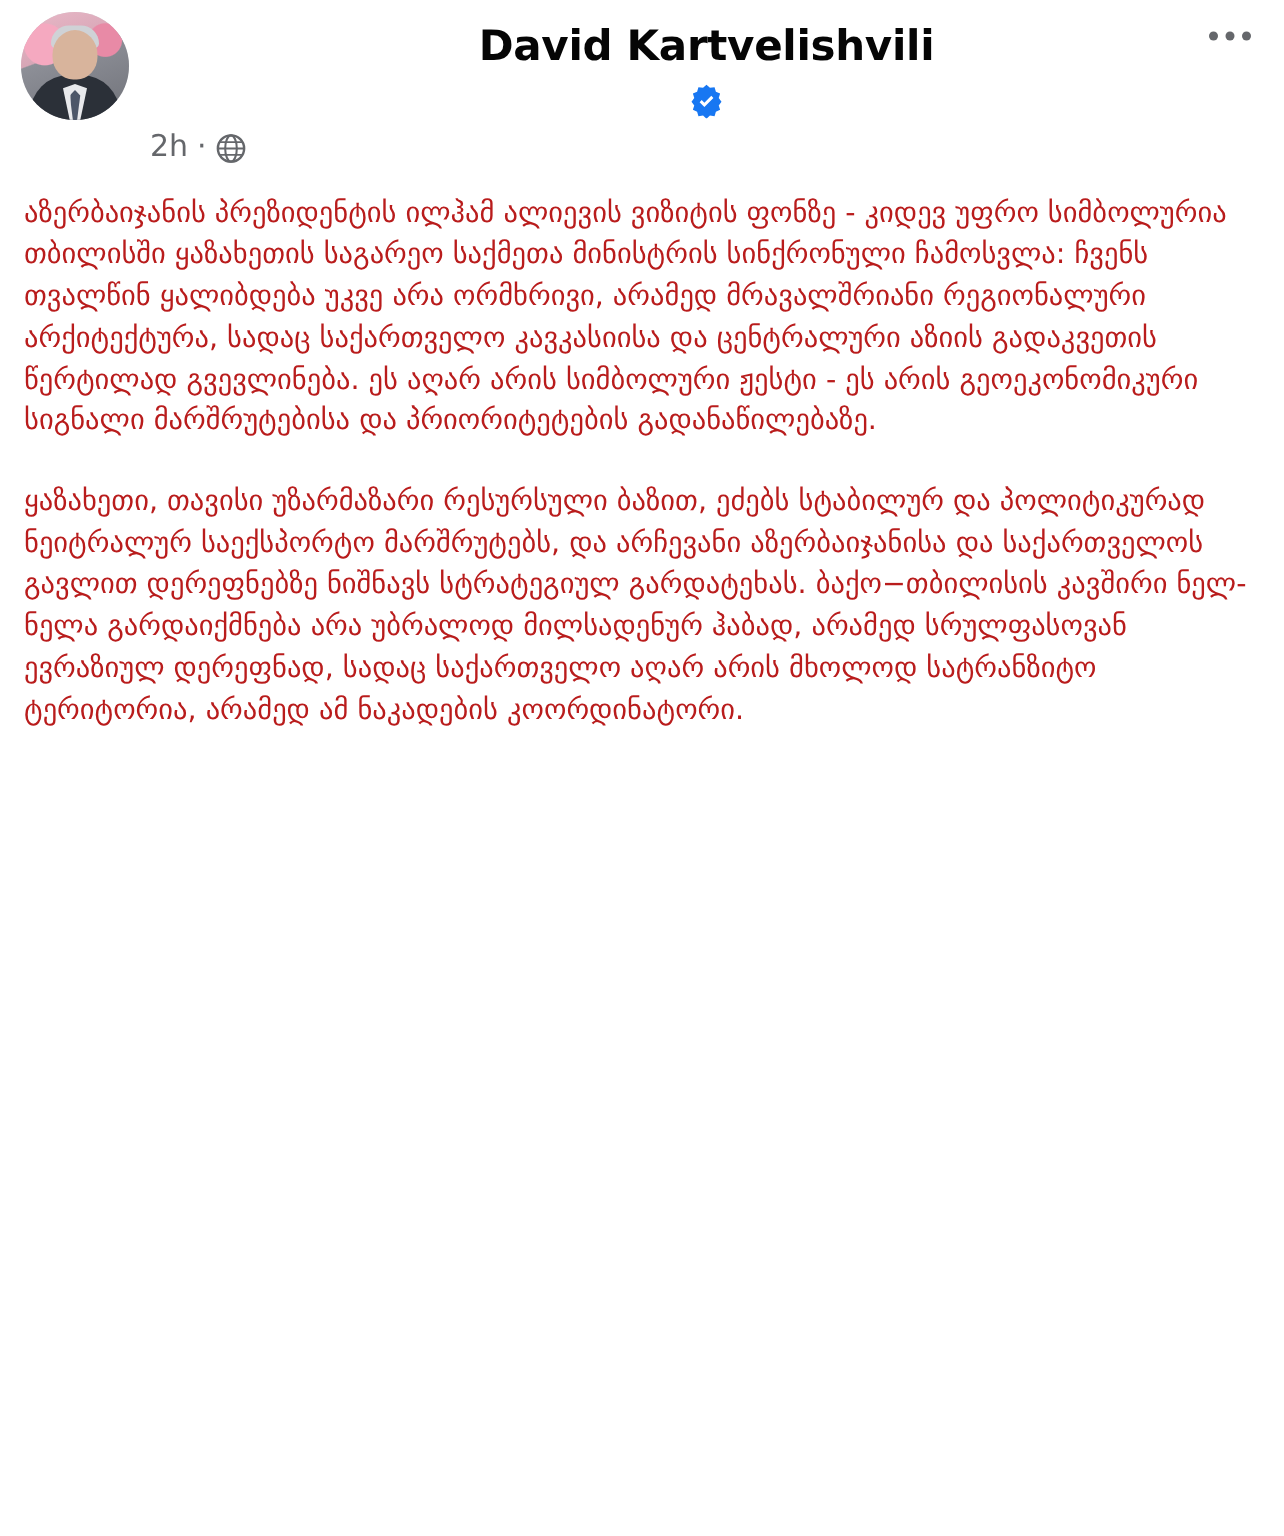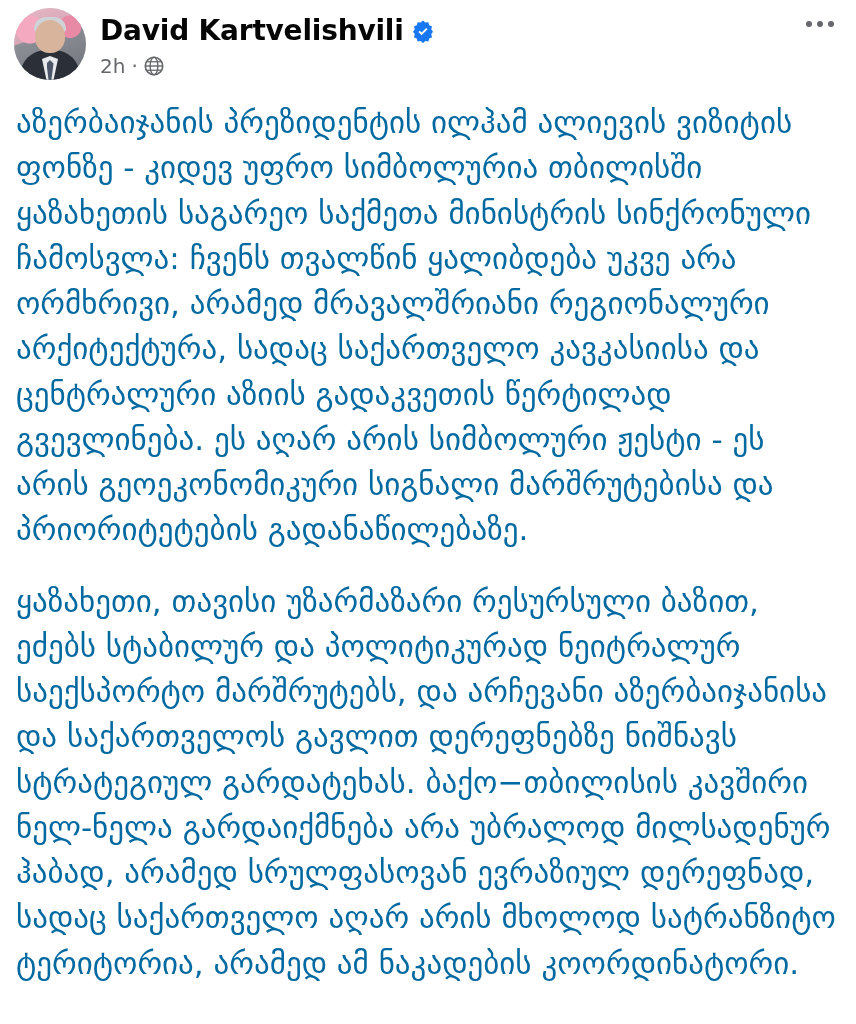--- a/index.html
+++ b/index.html
@@ -95,37 +95,38 @@
   }
   .head-text {
     flex: 1 1 auto;
     padding-top: 6px;
     min-width: 0;
   }
   .name-row {
     display: flex;
     align-items: center;
     gap: 7px;
+    flex-direction: column;
   }
   .author-name {
     font-size: 28px;
     font-weight: bold;
     line-height: 1.2;
     letter-spacing: -0.2px;
     color: #050505;
   }
   .verified {
     width: 24px;
     height: 24px;
     flex: 0 0 24px;
     display: inline-block;
   }
   .meta-row {
     display: flex;
-    align-items: center;
+    align-items: flex-end;
     gap: 6px;
     margin-top: 6px;
     color: #65676b;
     font-size: 20px;
     line-height: 1.2;
   }
   .meta-dot {
     color: #65676b;
     font-size: 20px;
   }
@@ -151,23 +152,23 @@
     height: 6px;
     border-radius: 50%;
     background: #65676b;
     display: block;
   }
   .post-body {
     padding: 14px 2px 0 2px;
   }
   .post-body p {
     margin: 0 0 26px 0;
-    font-size: 31px;
+    font-size: 19px;
     line-height: 1.46;
-    color: #0369a1;
+    color: #b91c1c;
     font-family: "DejaVu Sans", "Liberation Sans", sans-serif;
     word-break: normal;
   }
   .post-body p:last-child { margin-bottom: 12px; }
 </style>
 </head>
 <body>
 
 <div class="post">
 

